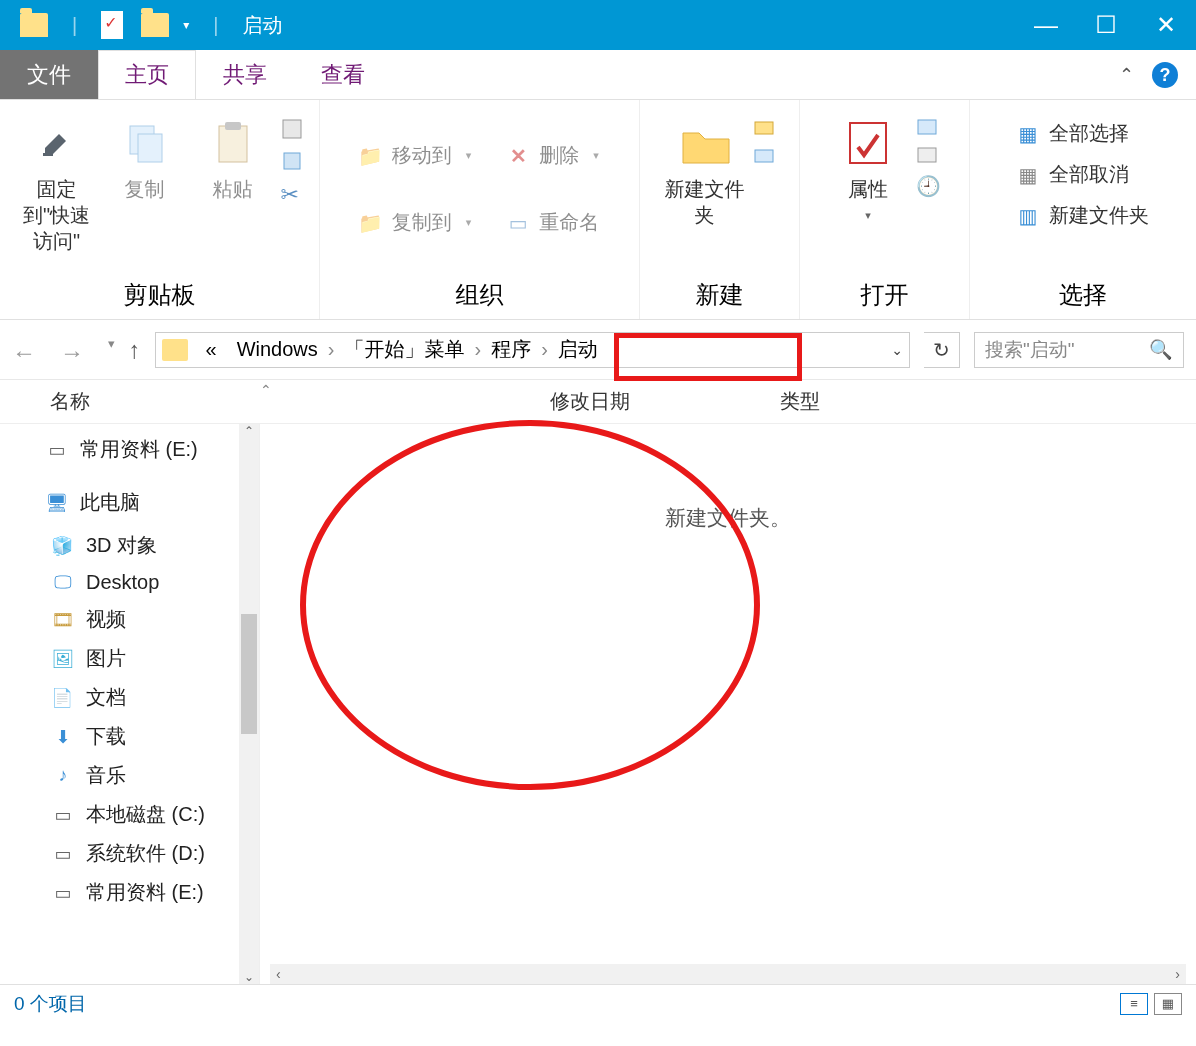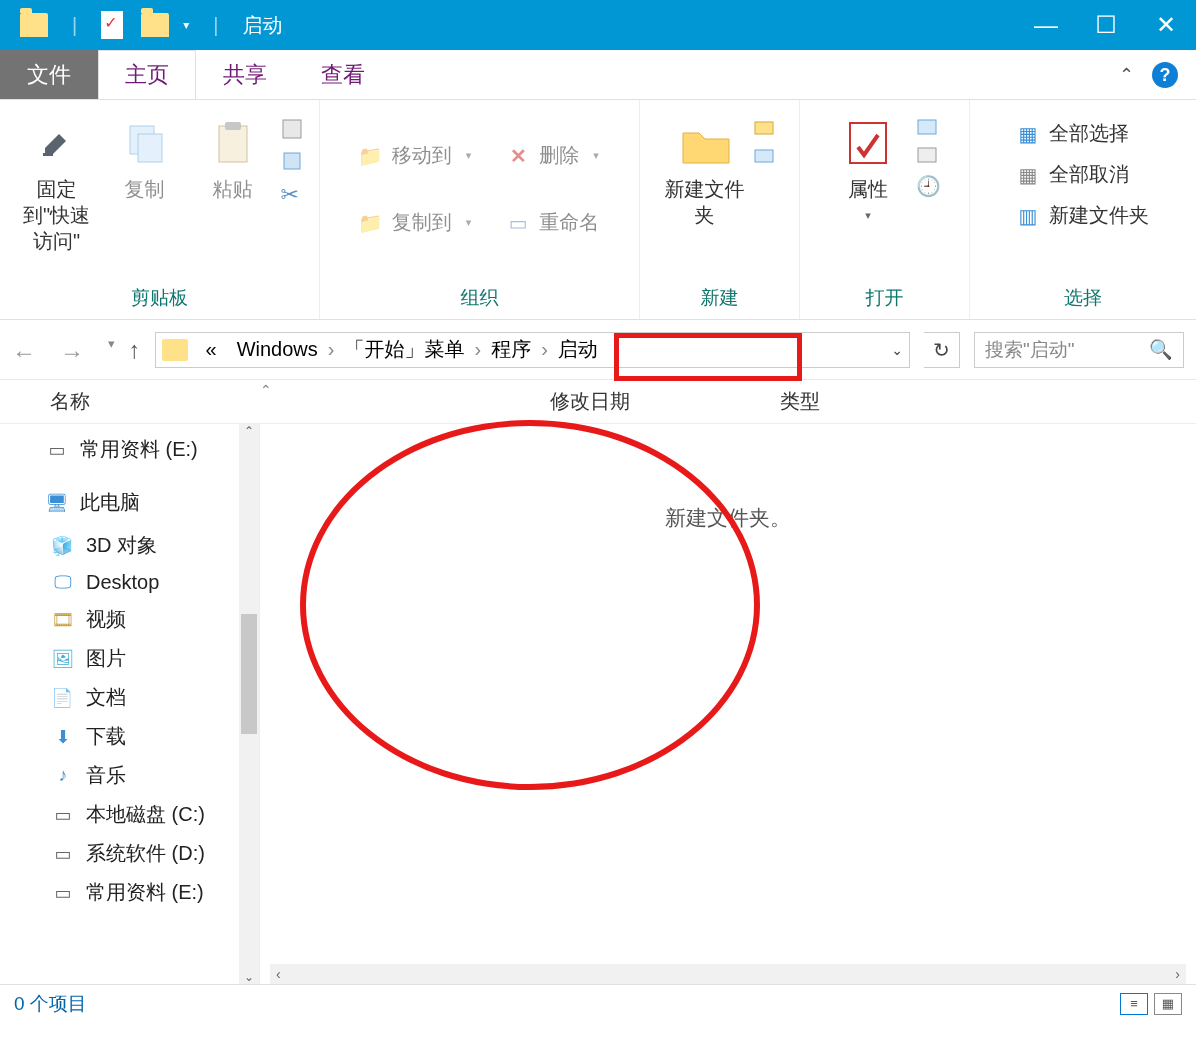--- a/index.html
+++ b/index.html
@@ -18,21 +18,21 @@
 .tabbar{height:50px;background:#fff;display:flex;align-items:flex-end;border-bottom:1px solid #e0e0e0;position:relative}
 .tabbar .tab{padding:12px 26px;font-size:22px;color:#701a75;border:1px solid transparent;border-bottom:none;height:100%;display:flex;align-items:center}
 .tabbar .tab.file{background:#737373;color:#fff}
 .tabbar .tab.active{background:#fff;border-color:#e0e0e0}
 .tabbar .help{position:absolute;right:18px;top:12px;display:flex;align-items:center;gap:18px}
 .tabbar .help .caret{font-size:18px;color:#555}
 .tabbar .help .q{width:26px;height:26px;border-radius:50%;background:#0f7fd6;color:#fff;display:flex;align-items:center;justify-content:center;font-size:18px;font-weight:bold}
 .ribbon{height:220px;background:#fff;display:flex;border-bottom:1px solid #e0e0e0}
 .rgroup{display:flex;flex-direction:column;align-items:center;padding:8px 10px 4px;border-right:1px solid #eee}
 .rgroup .content{display:flex;flex:1;align-items:flex-start;gap:8px}
-.rgroup .label{font-size:19px;color:#0f766e;padding:4px 0}
+.rgroup .label{font-size:24px;color:#000000;padding:4px 0}
 .bigbtn{display:flex;flex-direction:column;align-items:center;width:80px;gap:6px;padding-top:8px;font-size:20px;color:#333;text-align:center;line-height:1.3}
 .bigbtn.disabled{opacity:.55}
 .icon-box{width:54px;height:54px;display:flex;align-items:center;justify-content:center}
 .minicol{display:flex;flex-direction:column;gap:10px;padding-top:10px}
 .smallbtn{display:flex;align-items:center;gap:10px;font-size:20px;color:#333;padding:4px 8px}
 .smallbtn.disabled{opacity:.55}
 .smallbtn .ic{width:22px;height:22px;display:flex;align-items:center;justify-content:center}
 .smallbtn .dd{font-size:11px;color:#666;margin-left:4px}
 .navbar{height:60px;border-bottom:1px solid #e8e8e8;display:flex;align-items:center;padding:0 12px;gap:14px}
 .navbar .arrows{display:flex;gap:24px;color:#999;font-size:24px}

